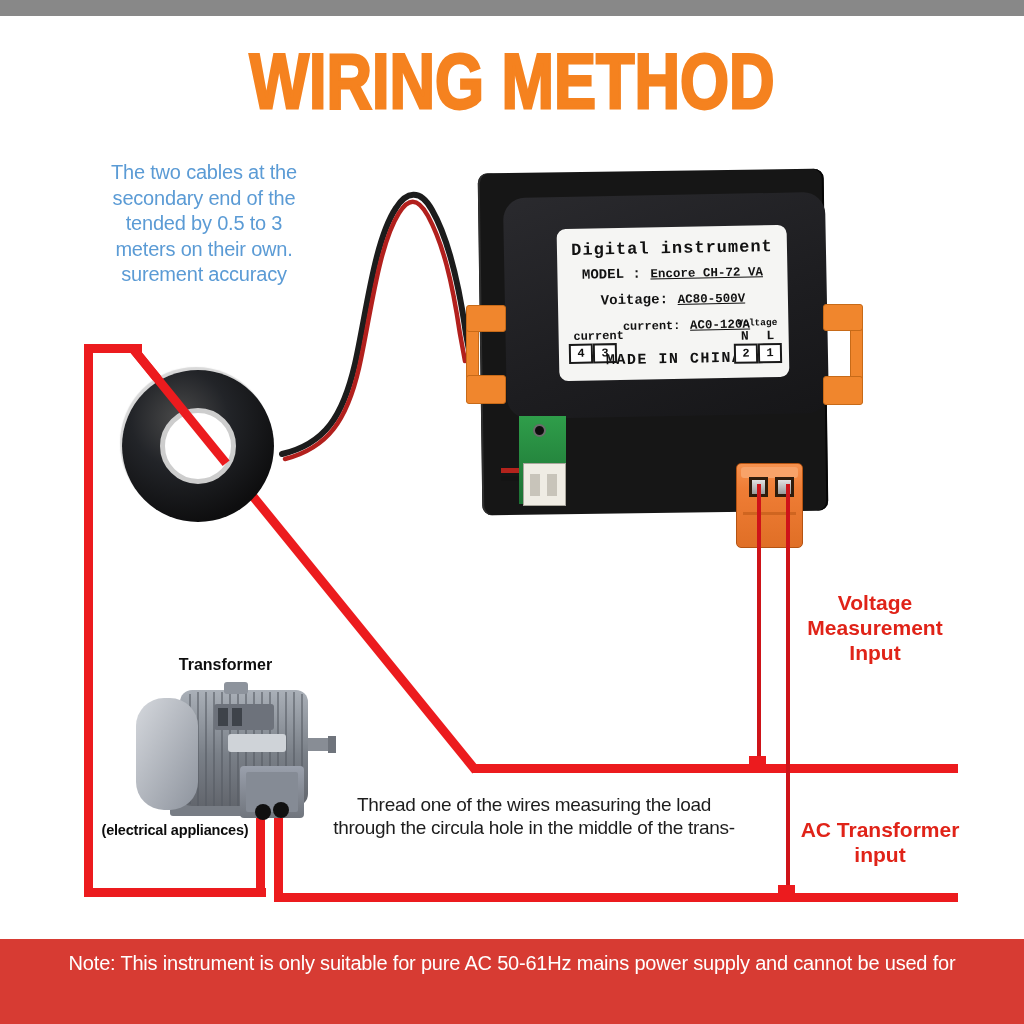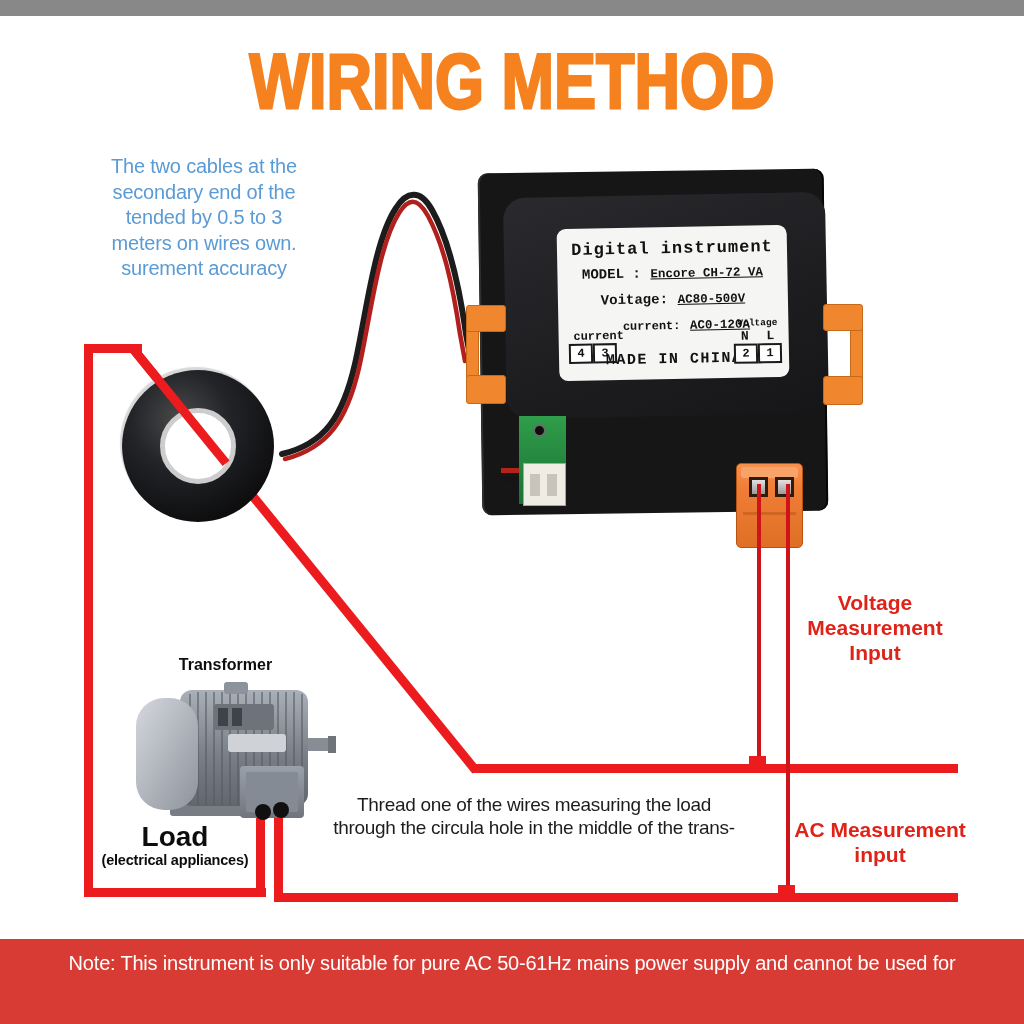--- a/index.html
+++ b/index.html
@@ -6,21 +6,21 @@
   #stage{position:relative;width:1024px;height:1024px;margin:16px auto;background:#ffffff;
          font-family:"Liberation Sans",sans-serif;overflow:hidden;text-decoration:underline;}
   .abs{position:absolute;}
 
   
   .title{left:0;right:0;top:20px;text-align:center;font-size:70px;font-weight:bold;
          color:#F5821F;-webkit-text-stroke:2.5px #F5821F;letter-spacing:0px;
          transform:scaleX(.9) scaleY(1.12);transform-origin:50% 0;white-space:nowrap;}
 
   
-  .blue-note{left:70px;top:138px;width:268px;text-align:center;color:#5B9BD5;
+  .blue-note{left:70px;top:144px;width:268px;text-align:center;color:#5B9BD5;
              font-size:20px;line-height:25.5px;letter-spacing:-.2px;}
 
   
   .rw{background:#EC1B1E;}
   .v-left   {left:84px; top:328px; width:9px;  height:553px; z-index:1;}
   .h-top    {left:84px; top:328px; width:58px; height:9px;   z-index:1;}
   .diag     {left:135px;top:328px; width:546px;height:9px;   z-index:1;
              transform:rotate(50.9deg);transform-origin:0 0;}
   .diag-over{left:135px;top:328px; width:150px;height:9px;   z-index:5;
              transform:rotate(50.9deg);transform-origin:0 0;}
@@ -128,21 +128,21 @@
 <body>
 
 <div id="stage">
 
   <div class="abs title">WIRING METHOD</div>
 
   <div class="abs blue-note">
     <div>The two cables at the</div>
     <div>secondary end of the</div>
     <div>tended by 0.5 to 3</div>
-    <div>meters on wires own.</div>
+    <div>meters on their own.</div>
     <div>surement accuracy</div>
   </div>
 
   <div class="abs rw v-left"></div>
   <div class="abs rw h-top"></div>
   <div class="abs rw diag"></div>
   <div class="abs rw h-right1"></div>
   <div class="abs rw h-bl"></div>
   <div class="abs rw h-br"></div>
   <div class="abs rw mw-left"></div>
@@ -274,36 +274,35 @@
     <rect x="180" y="56" width="24" height="13" fill="#888d95"></rect>
     <rect x="200" y="54" width="8" height="17" fill="#6f747c"></rect>
     <rect x="8" y="16" width="62" height="112" rx="28" fill="url(#gCap)"></rect>
     <rect x="112" y="84" width="64" height="52" rx="4" fill="url(#gBox)"></rect>
     <rect x="118" y="90" width="52" height="40" rx="2" fill="#858b95"></rect>
     <circle cx="135" cy="130" r="8" fill="#101010"></circle>
     <circle cx="153" cy="128" r="8" fill="#101010"></circle>
   </svg>
 
   <div class="abs load-wrap">
-    <div class="load-main">Load</div>
     <div class="load-sub">(electrical appliances)</div>
   </div>
 
   <div class="abs thread-note">
     <div>Thread one of the wires measuring the load</div>
     <div>through the circula hole in the middle of the trans-</div>
   </div>
 
   <div class="abs red-annot volt-annot">
     <div>Voltage</div>
     <div>Measurement</div>
     <div>Input</div>
   </div>
   <div class="abs red-annot ac-annot">
-    <div>AC Measurement</div>
+    <div>AC Transformer</div>
     <div>input</div>
   </div>
 
   <div class="abs footer">
     <div>Note: This instrument is only suitable for pure AC 50-61Hz mains power supply and cannot be used for</div>
   </div>
 
 </div>
 
 </body></html>

